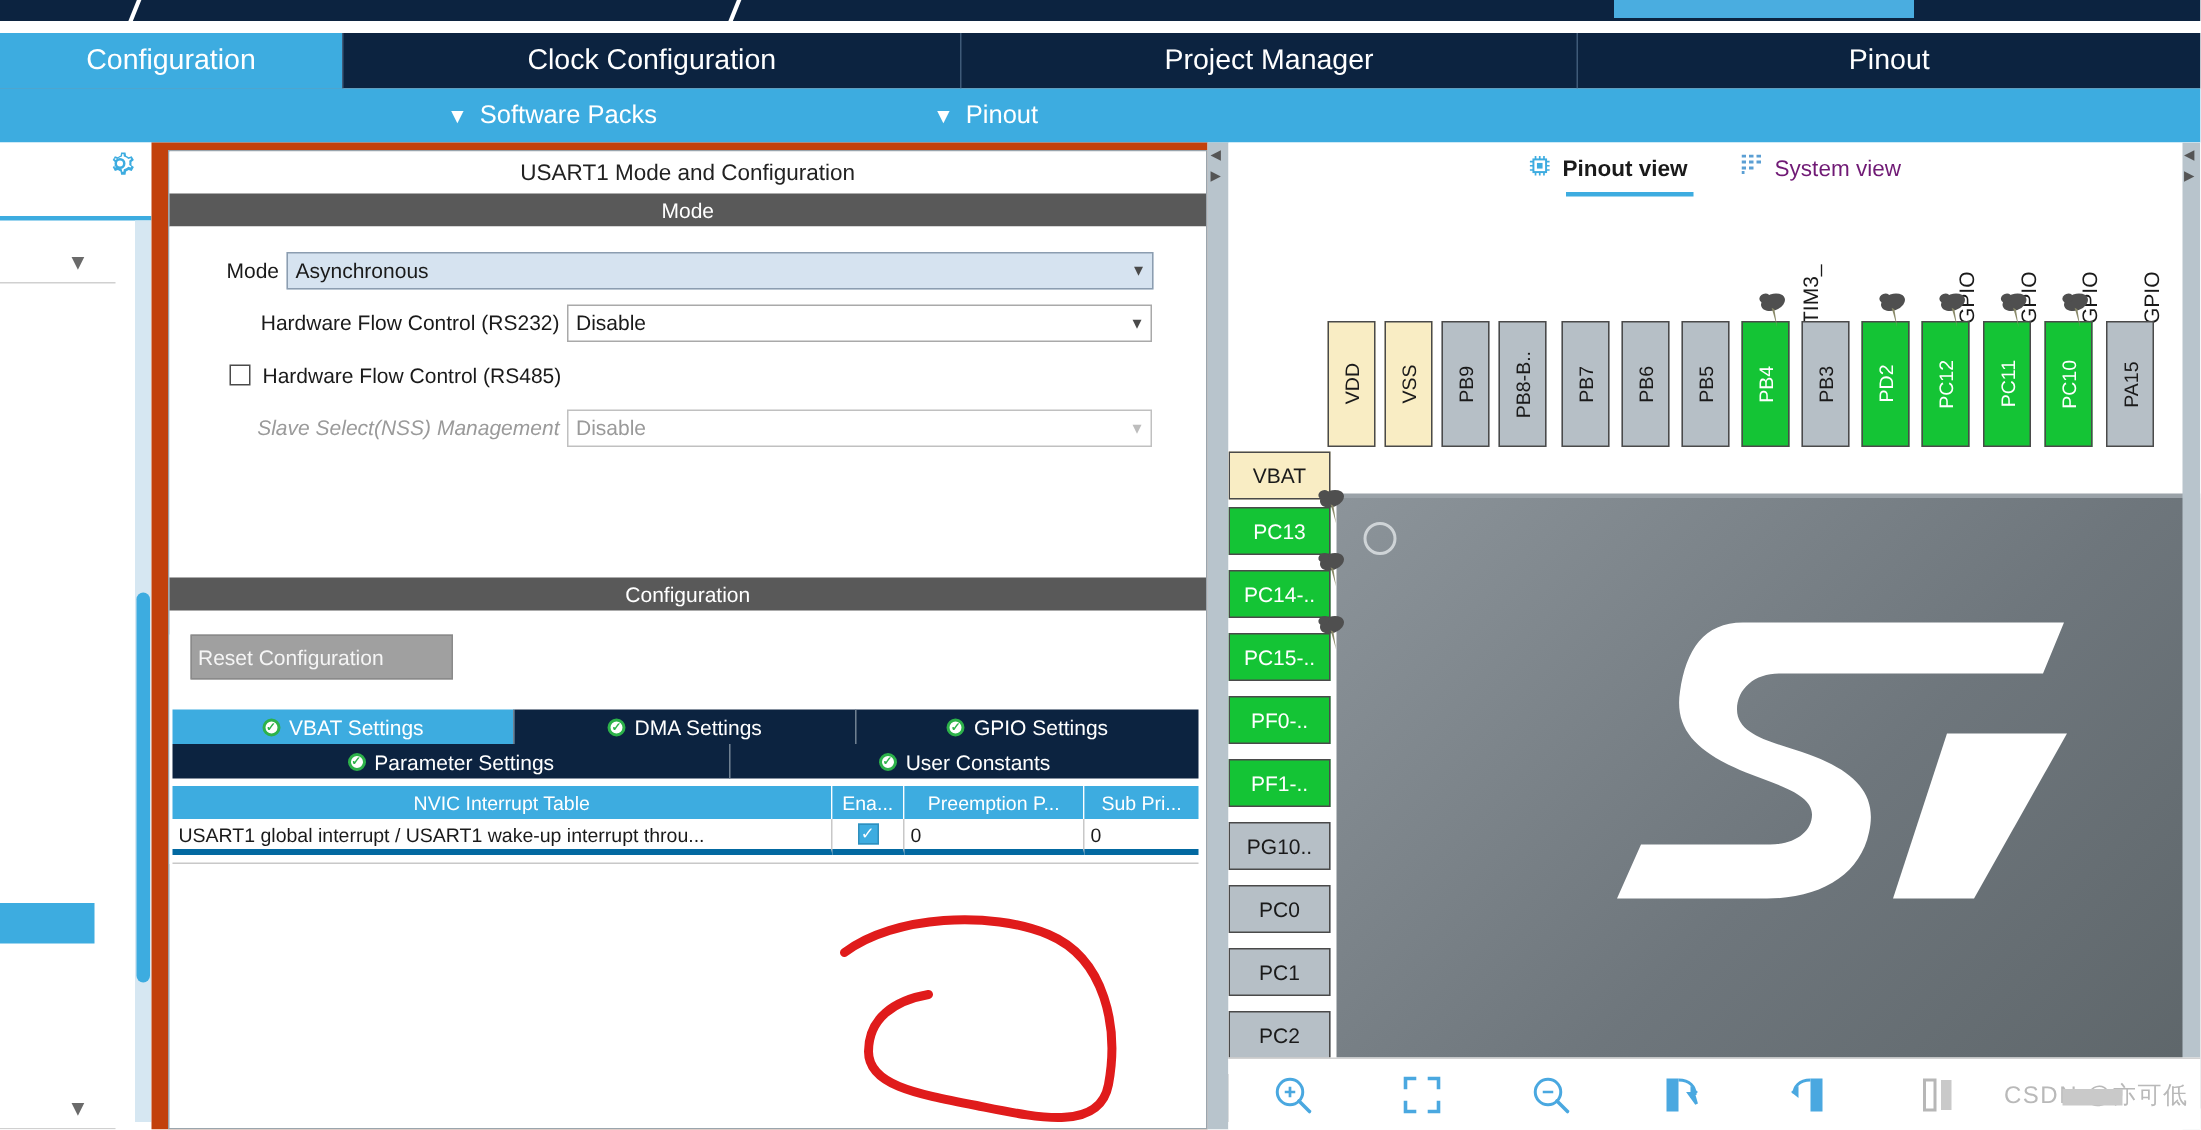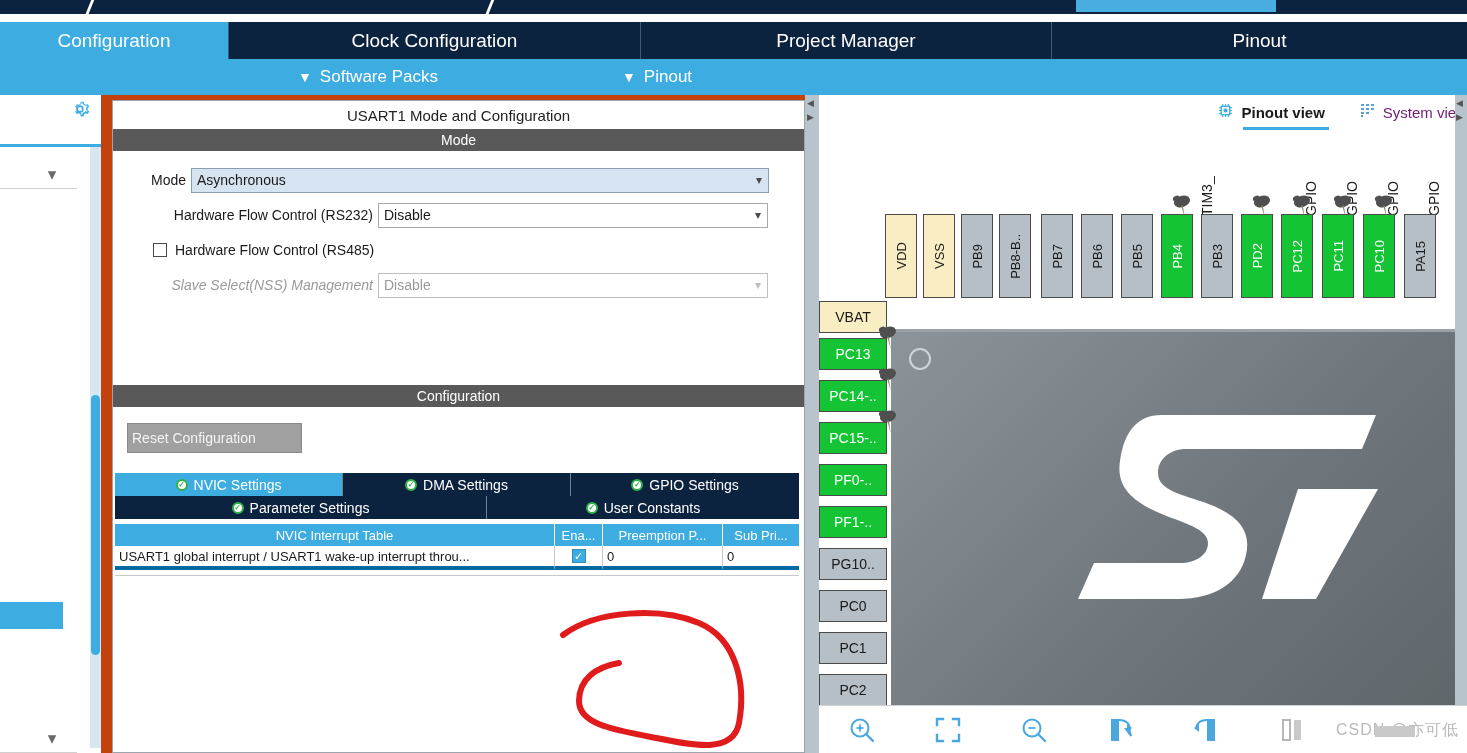--- a/index.html
+++ b/index.html
@@ -176,21 +176,21 @@
   }
   .divider .arr { position: absolute; left: 2px; font-size: 9px; color: #555; }
 
   
   .pinpanel {
     position: absolute; left: 819px; top: 95px; width: 648px; height: 658px;
     background: #ffffff; overflow: hidden;
   }
   .viewtabs {
     position: absolute; left: 0; top: 0; width: 648px; height: 34px;
-    display: flex; align-items: center; justify-content: flex-end; gap: 36px;
+    display: flex; align-items: center; justify-content: center; gap: 36px;
   }
   .viewtab { display: flex; align-items: center; gap: 8px; font-size: 15px; position: relative; }
   .viewtab.active { color: #1a1a1a; font-weight: bold; }
   .viewtab.inactive { color: #701a75; }
   .viewtab.active::after {
     content: ""; position: absolute; left: 25px; right: -4px; bottom: -9px;
     height: 3px; background: #3dace0;
   }
 
   
@@ -348,21 +348,21 @@
 
     <div class="cfg-body">
 
       <div class="reset-btn">
         <span>Reset Configuration</span>
       </div>
 
       <div class="tabs2">
         <div class="tab2 active" style="width:228px">
           <span class="okdot">✓</span>
-          <span>NVIC Settings</span>
+          <span>VBAT Settings</span>
         </div>
         <div class="tab2" style="width:228px">
           <span class="okdot">✓</span>
           <span>DMA Settings</span>
         </div>
         <div class="tab2" style="width:228px;border-right:none">
           <span class="okdot">✓</span>
           <span>GPIO Settings</span>
         </div>
       </div>

